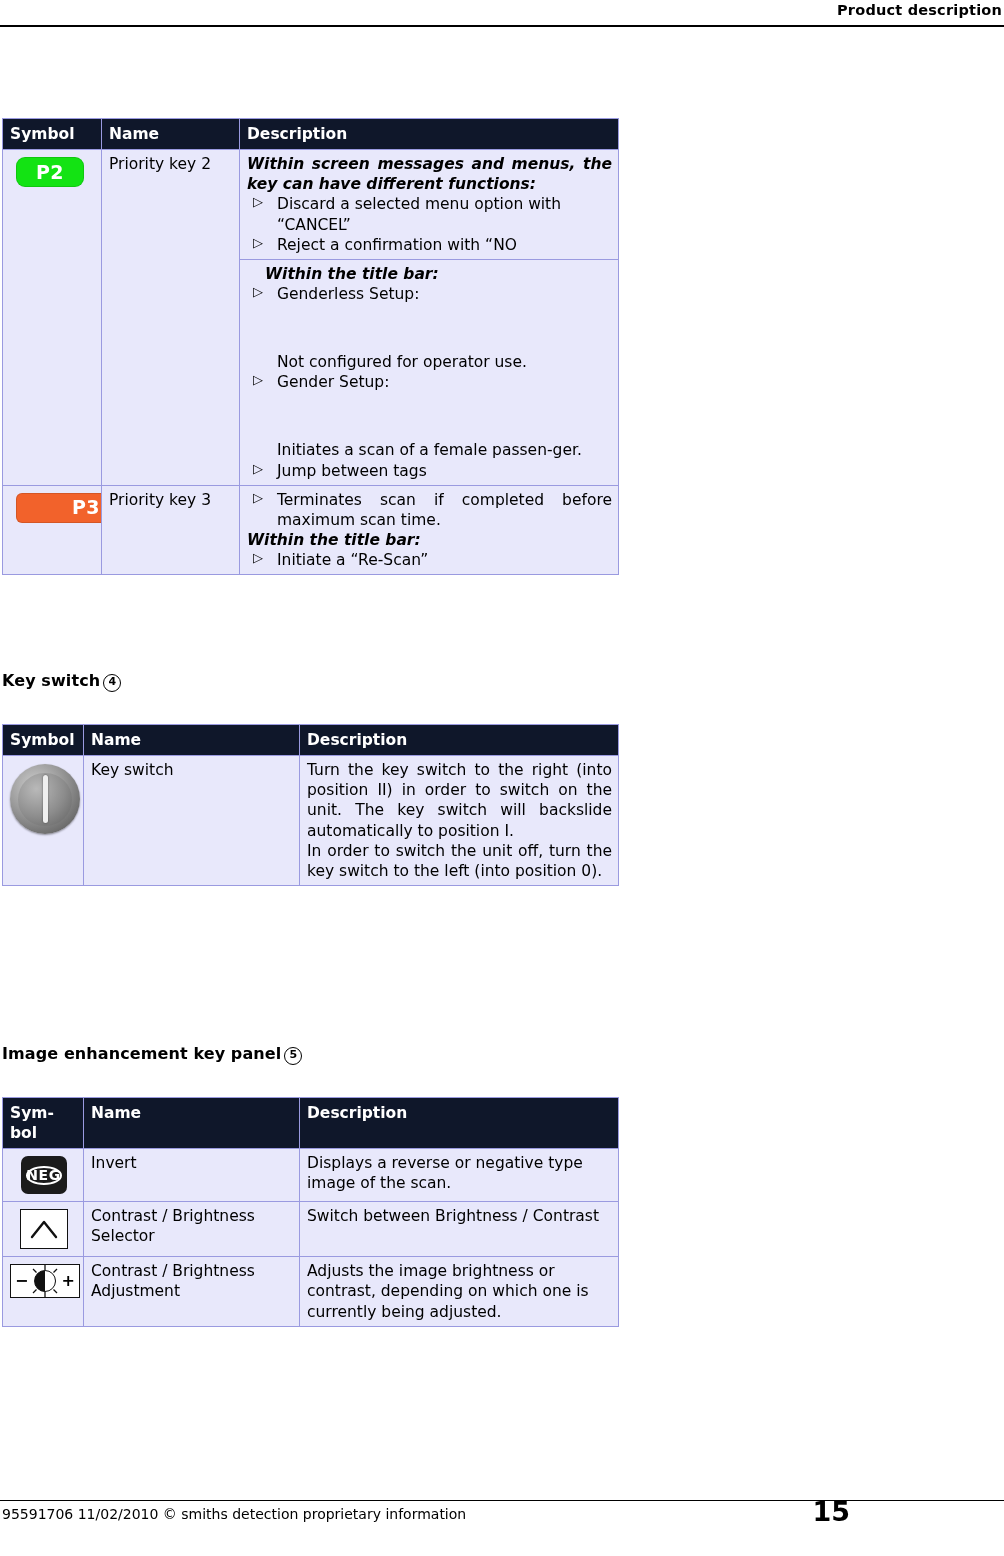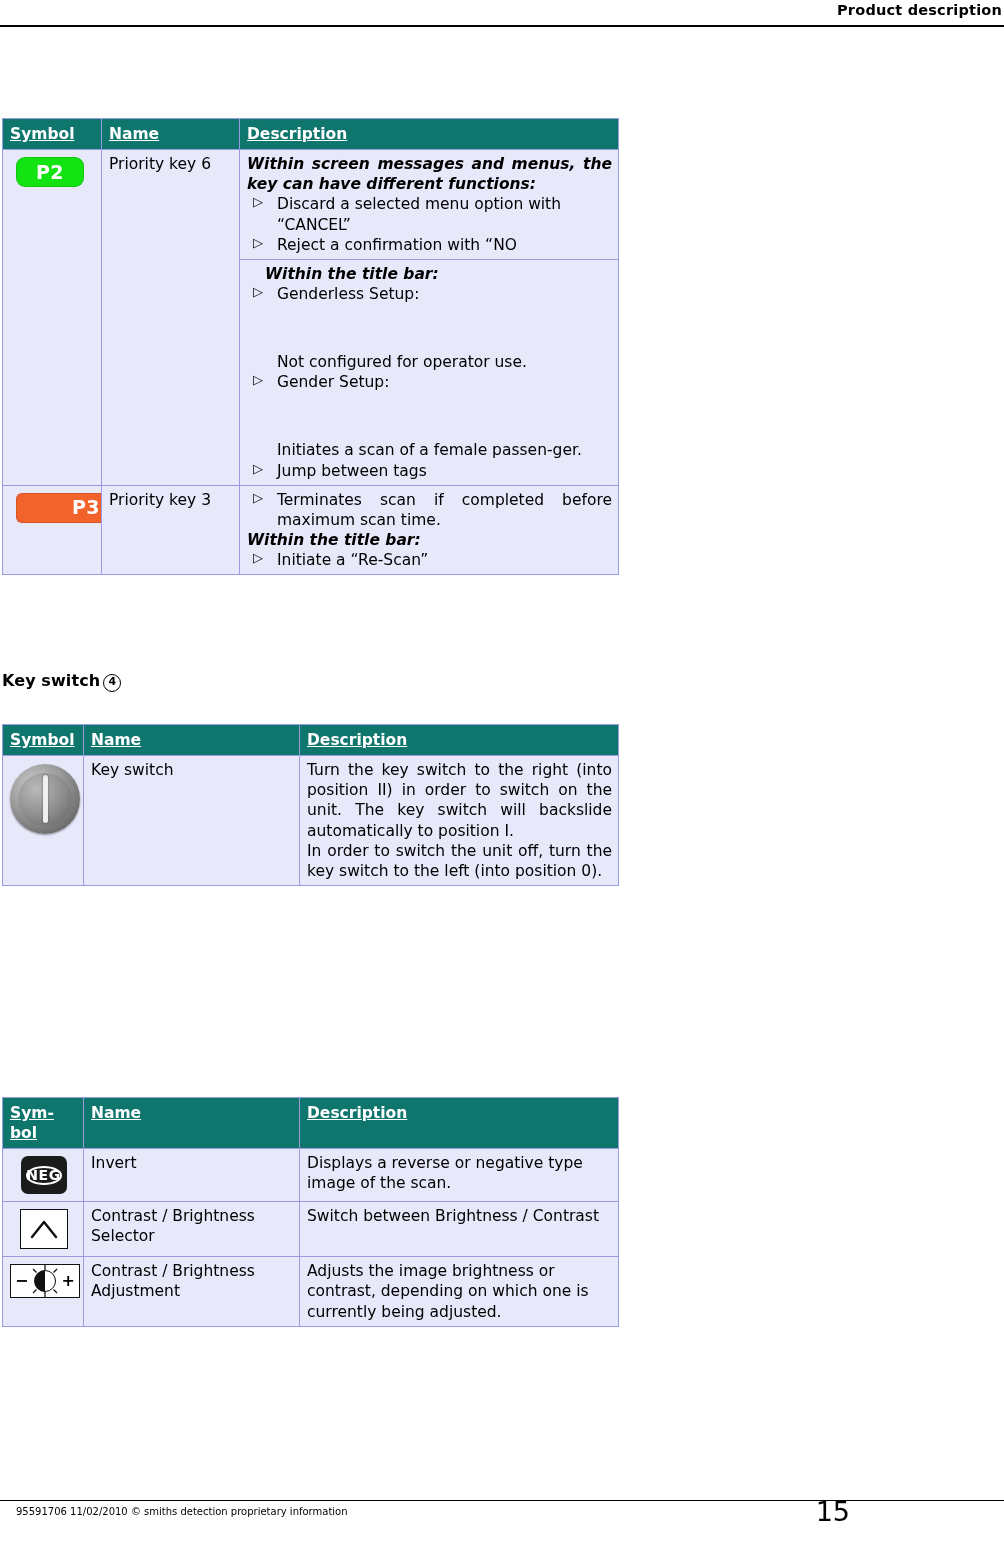--- a/index.html
+++ b/index.html
@@ -55,26 +55,25 @@
     border: 1px solid #9a9ae0;
     vertical-align: top;
     padding: 4px 6px 4px 7px;
     font-size: 15.5px;
     line-height: 1.30;
     background: #e8e8fb;
     font-weight: normal;
     text-align: left;
   }
   table.doc thead th {
-    background: #0f766e;
+    background: #0f172a;
     color: #ffffff;
     font-weight: bold;
     font-size: 15.5px;
     padding: 5px 6px 5px 7px;
-    text-decoration: underline;
   }
   .cell-sym {
     background: #e8e8fb;
   }
   
   #table1 {
     position: absolute;
     left: 2px;
     top: 118px;
     width: 616px;
@@ -267,31 +266,31 @@
   .footer-rule {
     position: absolute;
     left: 0;
     top: 1500px;
     width: 1004px;
     height: 1.3px;
     background: #000;
   }
   .footer-left {
     position: absolute;
-    left: 16px;
+    left: 2px;
     top: 1506px;
-    font-size: 10px;
+    font-size: 14px;
     color: #000;
   }
   .footer-page {
     position: absolute;
     right: 2px;
     top: 1496px;
     font-size: 27px;
-    font-weight: normal;
+    font-weight: bold;
   }
 </style>
 </head>
 <body>
 
 <div class="page">
 
   <div class="header">
     <div class="header-title">Product description</div>
     <div class="header-rule"></div>
@@ -308,21 +307,21 @@
         <th>Symbol</th>
         <th>Name</th>
         <th>Description</th>
       </tr>
     </thead>
     <tbody>
       <tr>
         <td class="cell-sym" rowspan="2">
           <div class="keybox green">P2</div>
         </td>
-        <td rowspan="2">Priority key 6</td>
+        <td rowspan="2">Priority key 2</td>
         <td>
           <div class="ital just">Within screen messages and menus, the key can have different functions:</div>
           <div class="bullet-row">
             <span class="tri">▷</span>
             <span>Discard a selected menu option with “CANCEL”</span>
           </div>
           <div class="bullet-row">
             <span class="tri">▷</span>
             <span>Reject a confirmation with “NO</span>
           </div>
@@ -391,20 +390,23 @@
         </td>
         <td>Key switch</td>
         <td>
           <div class="just">Turn the key switch to the right (into position II) in order to switch on the unit. The key switch will backslide automatically to position I.</div>
           <div class="just">In order to switch the unit off, turn the key switch to the left (into position 0).</div>
         </td>
       </tr>
     </tbody>
   </table>
 
+  <div class="sec-head" id="head-imagekey">
+    <span>Image enhancement key panel</span><span class="circnum">5</span>
+  </div>
 
   <table class="doc" id="table3">
     <colgroup>
         <col style="width:81px">
         <col style="width:216px">
         <col style="width:319px">
       </colgroup>
     <thead>
       <tr>
         <th>Sym-bol</th>

